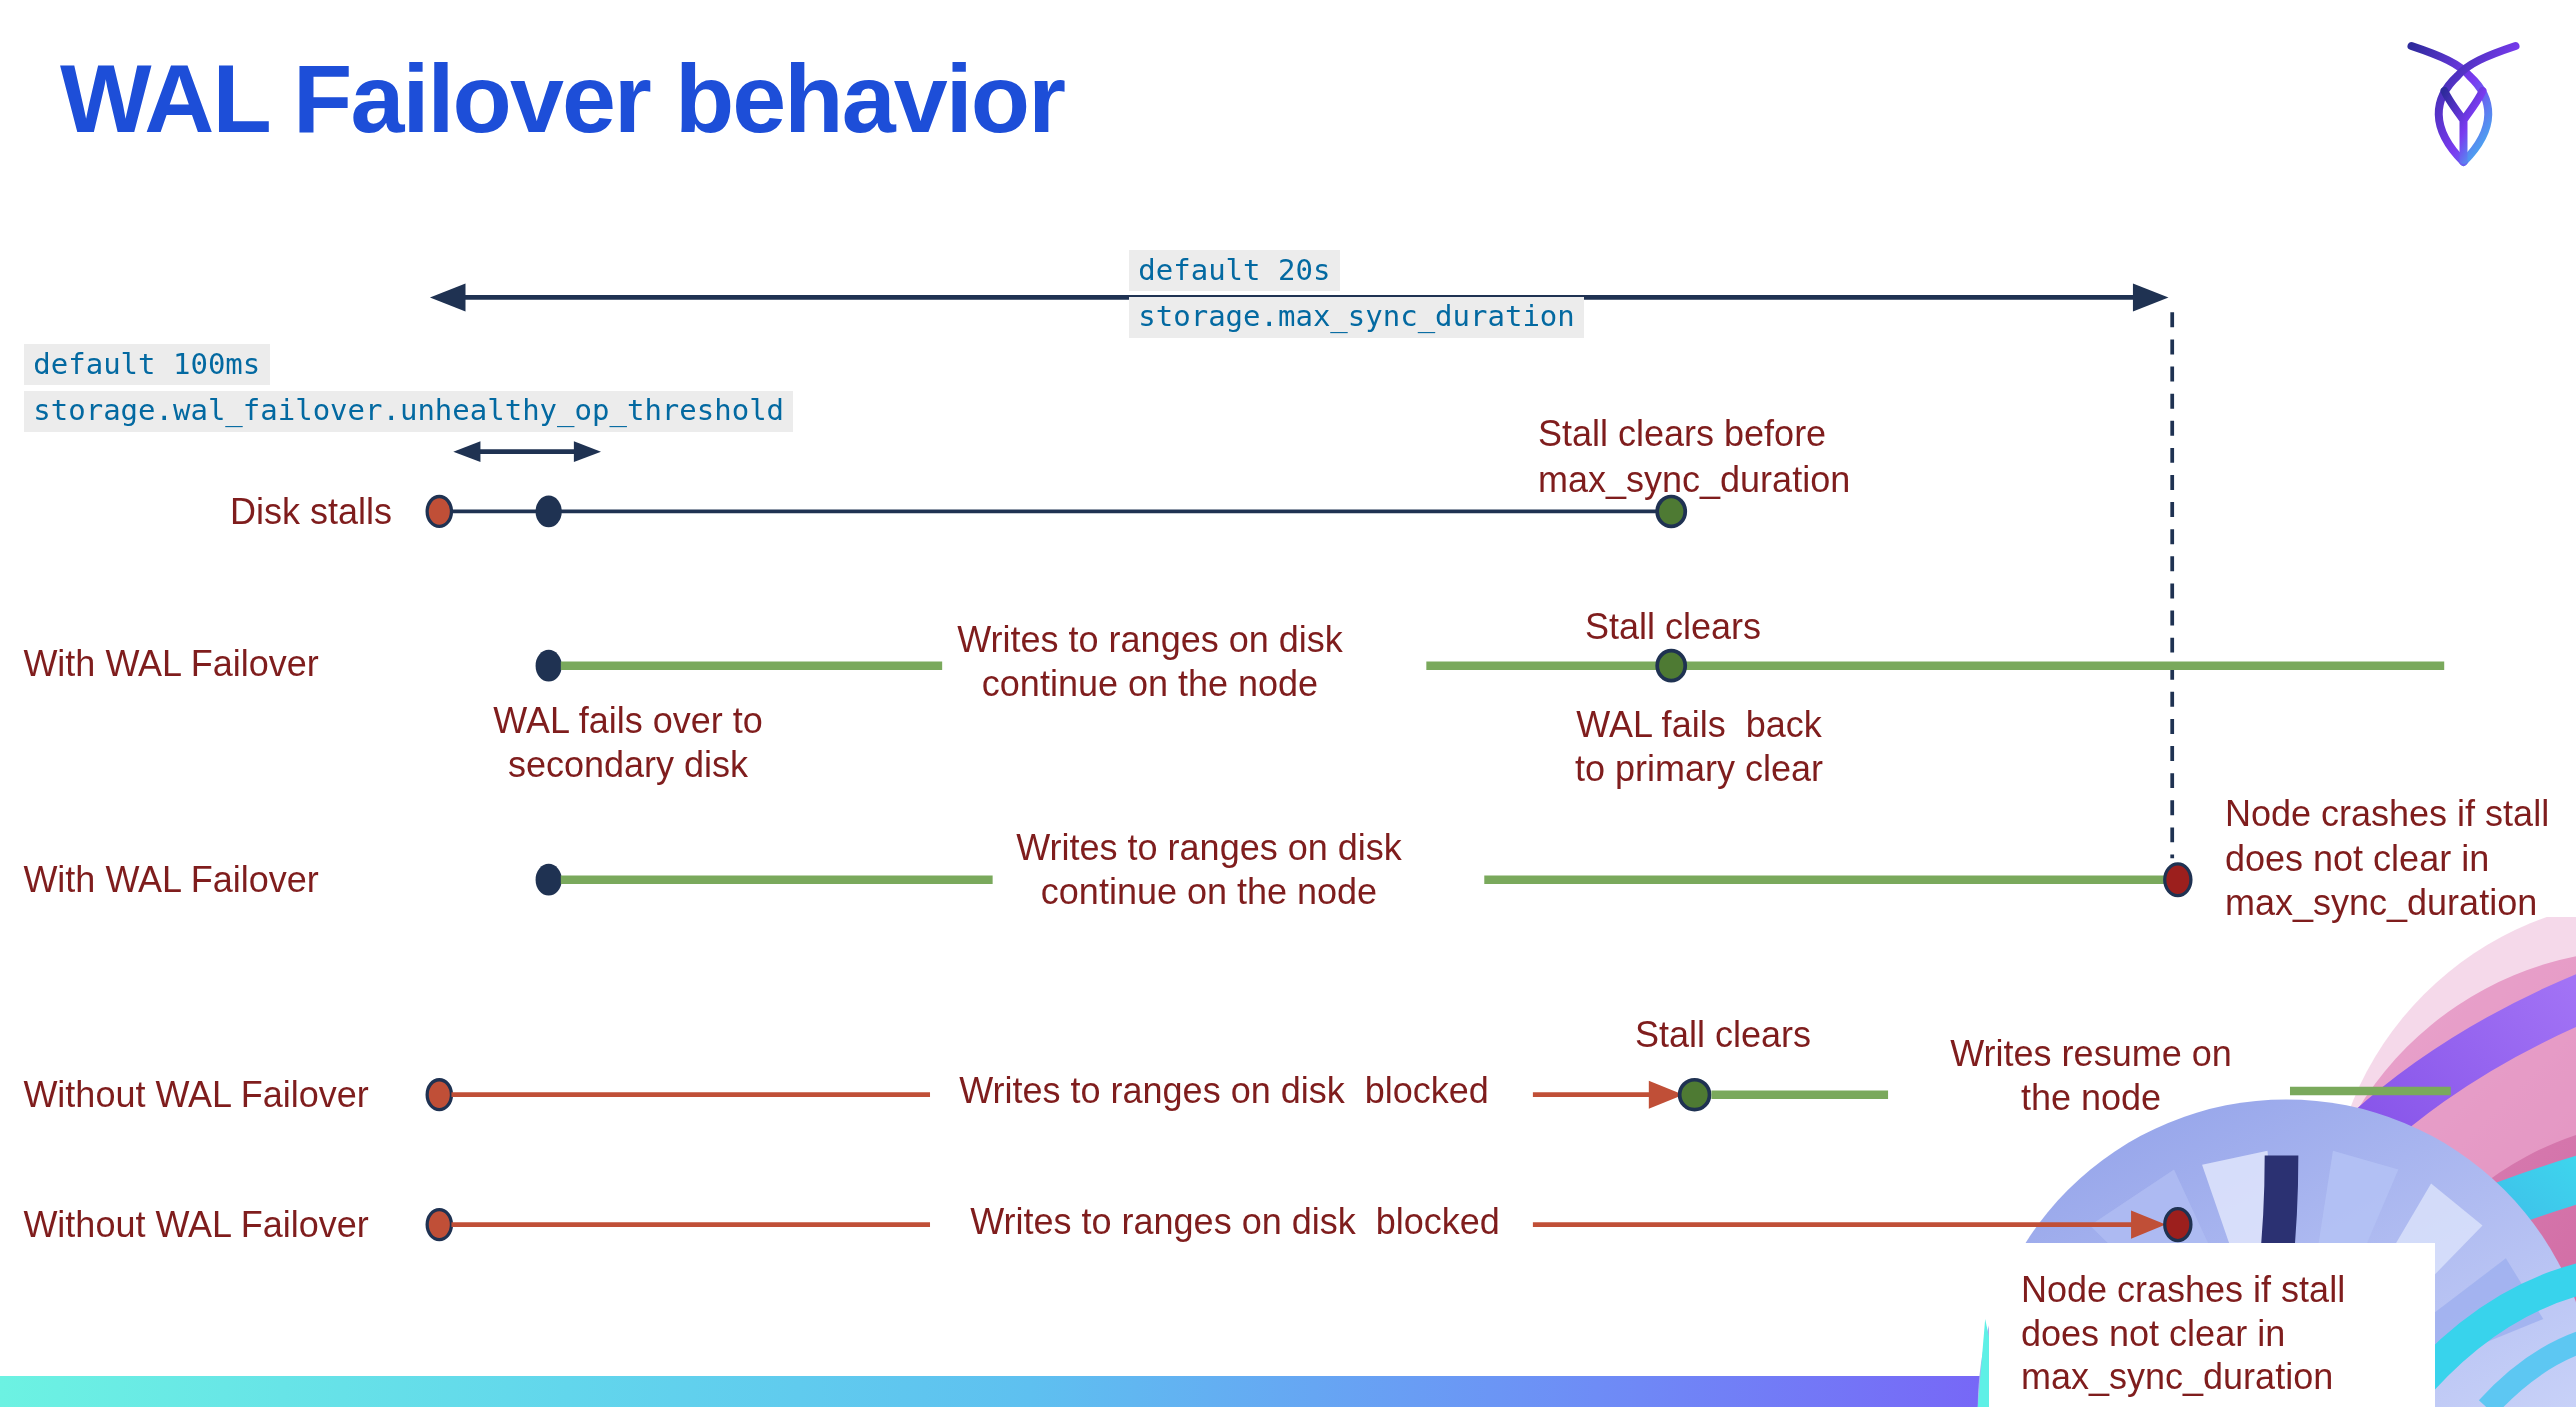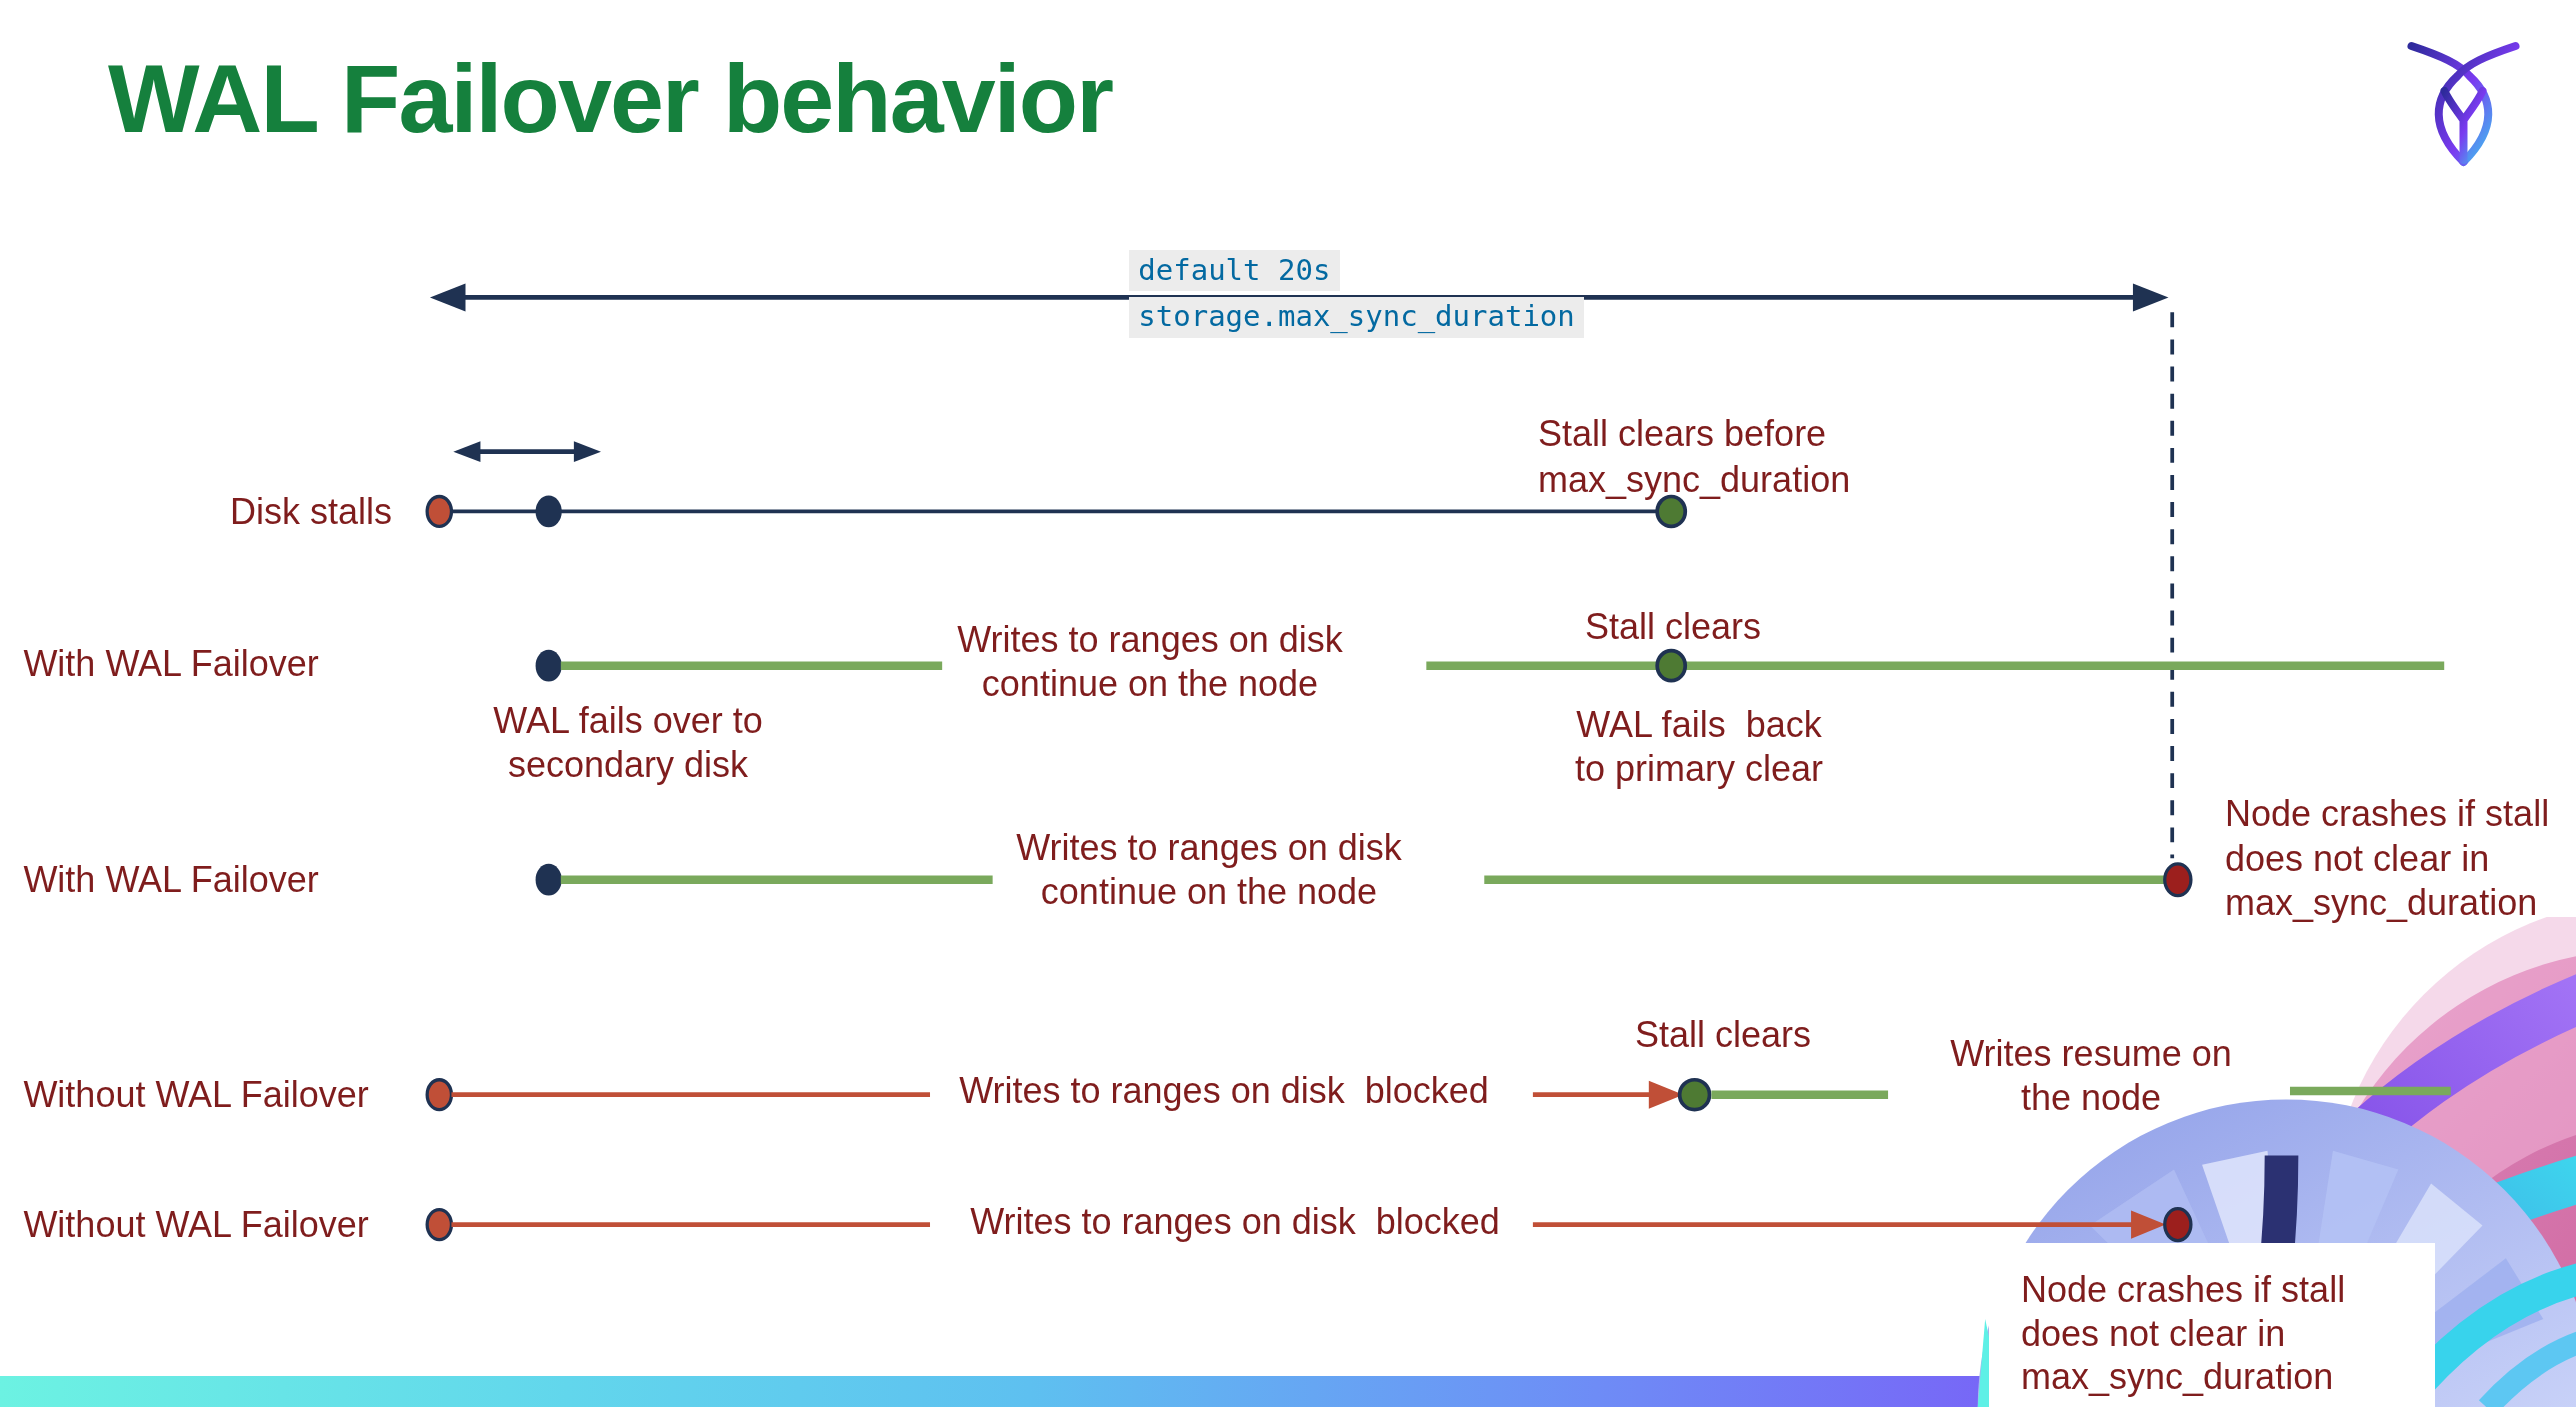--- a/index.html
+++ b/index.html
@@ -1,19 +1,19 @@
 <!DOCTYPE html>
 <html style="font-size:15px"><head>
 <meta charset="utf-8">
 <style>
   html,body{margin:0;padding:0;background:#fff;}
   #stage{position:relative;width:2576px;height:1408px;background:#ffffff;overflow:hidden;
          font-family:"Liberation Sans",sans-serif;color:#101010;}
   .abs{position:absolute;}
-  #title{left:60px;top:43px;font-size:97px;font-weight:700;letter-spacing:-1.9px;color:#15803d;margin-left:48px;}
+  #title{left:60px;top:43px;font-size:97px;font-weight:700;letter-spacing:-1.9px;color:#1d4ed8;}
   .mono{font-family:"DejaVu Sans Mono",monospace;font-size:29px;color:#0369a1;display:flex;
         flex-direction:column;align-items:flex-start;gap:5.6px;line-height:1;}
   .mono span{background:#ECECEC;padding:5.6px 9.3px 6.5px 9.3px;white-space:pre;}
   .lbl{font-size:36px;line-height:1.22;white-space:pre-wrap;color:#7f1d1d;}
   .ctr{transform:translateX(-50%);text-align:center;}
   .z0{z-index:0;} .z1{z-index:1;} .z2{z-index:2;} .z3{z-index:3;} .z4{z-index:4;}
   #overlay{left:0;top:0;pointer-events:none;}
   #bottom-bar{left:0;top:1376px;width:2576px;height:32px;
     background:linear-gradient(90deg,#6CF2E2 0%,#62D6EC 22%,#5EC0F0 40%,#6E8CF6 62%,#7A5BF7 82%,#8A55F6 100%);}
   #crash-box{left:1989px;top:1243px;width:446px;height:165px;background:#ffffff;}
@@ -133,20 +133,24 @@
         <path d="M112,12 C82,22 64,30 54,42 C30,64 26,94 60,128"></path>
         <path d="M60,126 L60,86 M60,86 C51,74 45,66 41,57 M60,86 C69,74 75,66 79,57"></path>
       </g>
     </svg>
   </div>
 
   <div class="abs z4 mono" style="left:1129px;top:250px;">
     <span>default 20s</span>
     <span>storage.max_sync_duration</span>
   </div>
+  <div class="abs z4 mono" style="left:24px;top:344px;">
+    <span>default 100ms</span>
+    <span>storage.wal_failover.unhealthy_op_threshold</span>
+  </div>
 
   <div class="abs z4 lbl" style="left:230px;top:490px;text-align:center;">Disk stalls</div>
   <div class="abs z4 lbl" style="left:23.4px;top:642px;">With WAL Failover</div>
   <div class="abs z4 lbl" style="left:23.4px;top:858px;">With WAL Failover</div>
   <div class="abs z4 lbl" style="left:23.4px;top:1073px;">Without WAL Failover</div>
   <div class="abs z4 lbl" style="left:23.4px;top:1203px;">Without WAL Failover</div>
 
   <div class="abs z4 lbl" style="left:1538px;top:411px;line-height:1.28;">Stall clears before
 max_sync_duration</div>
 

